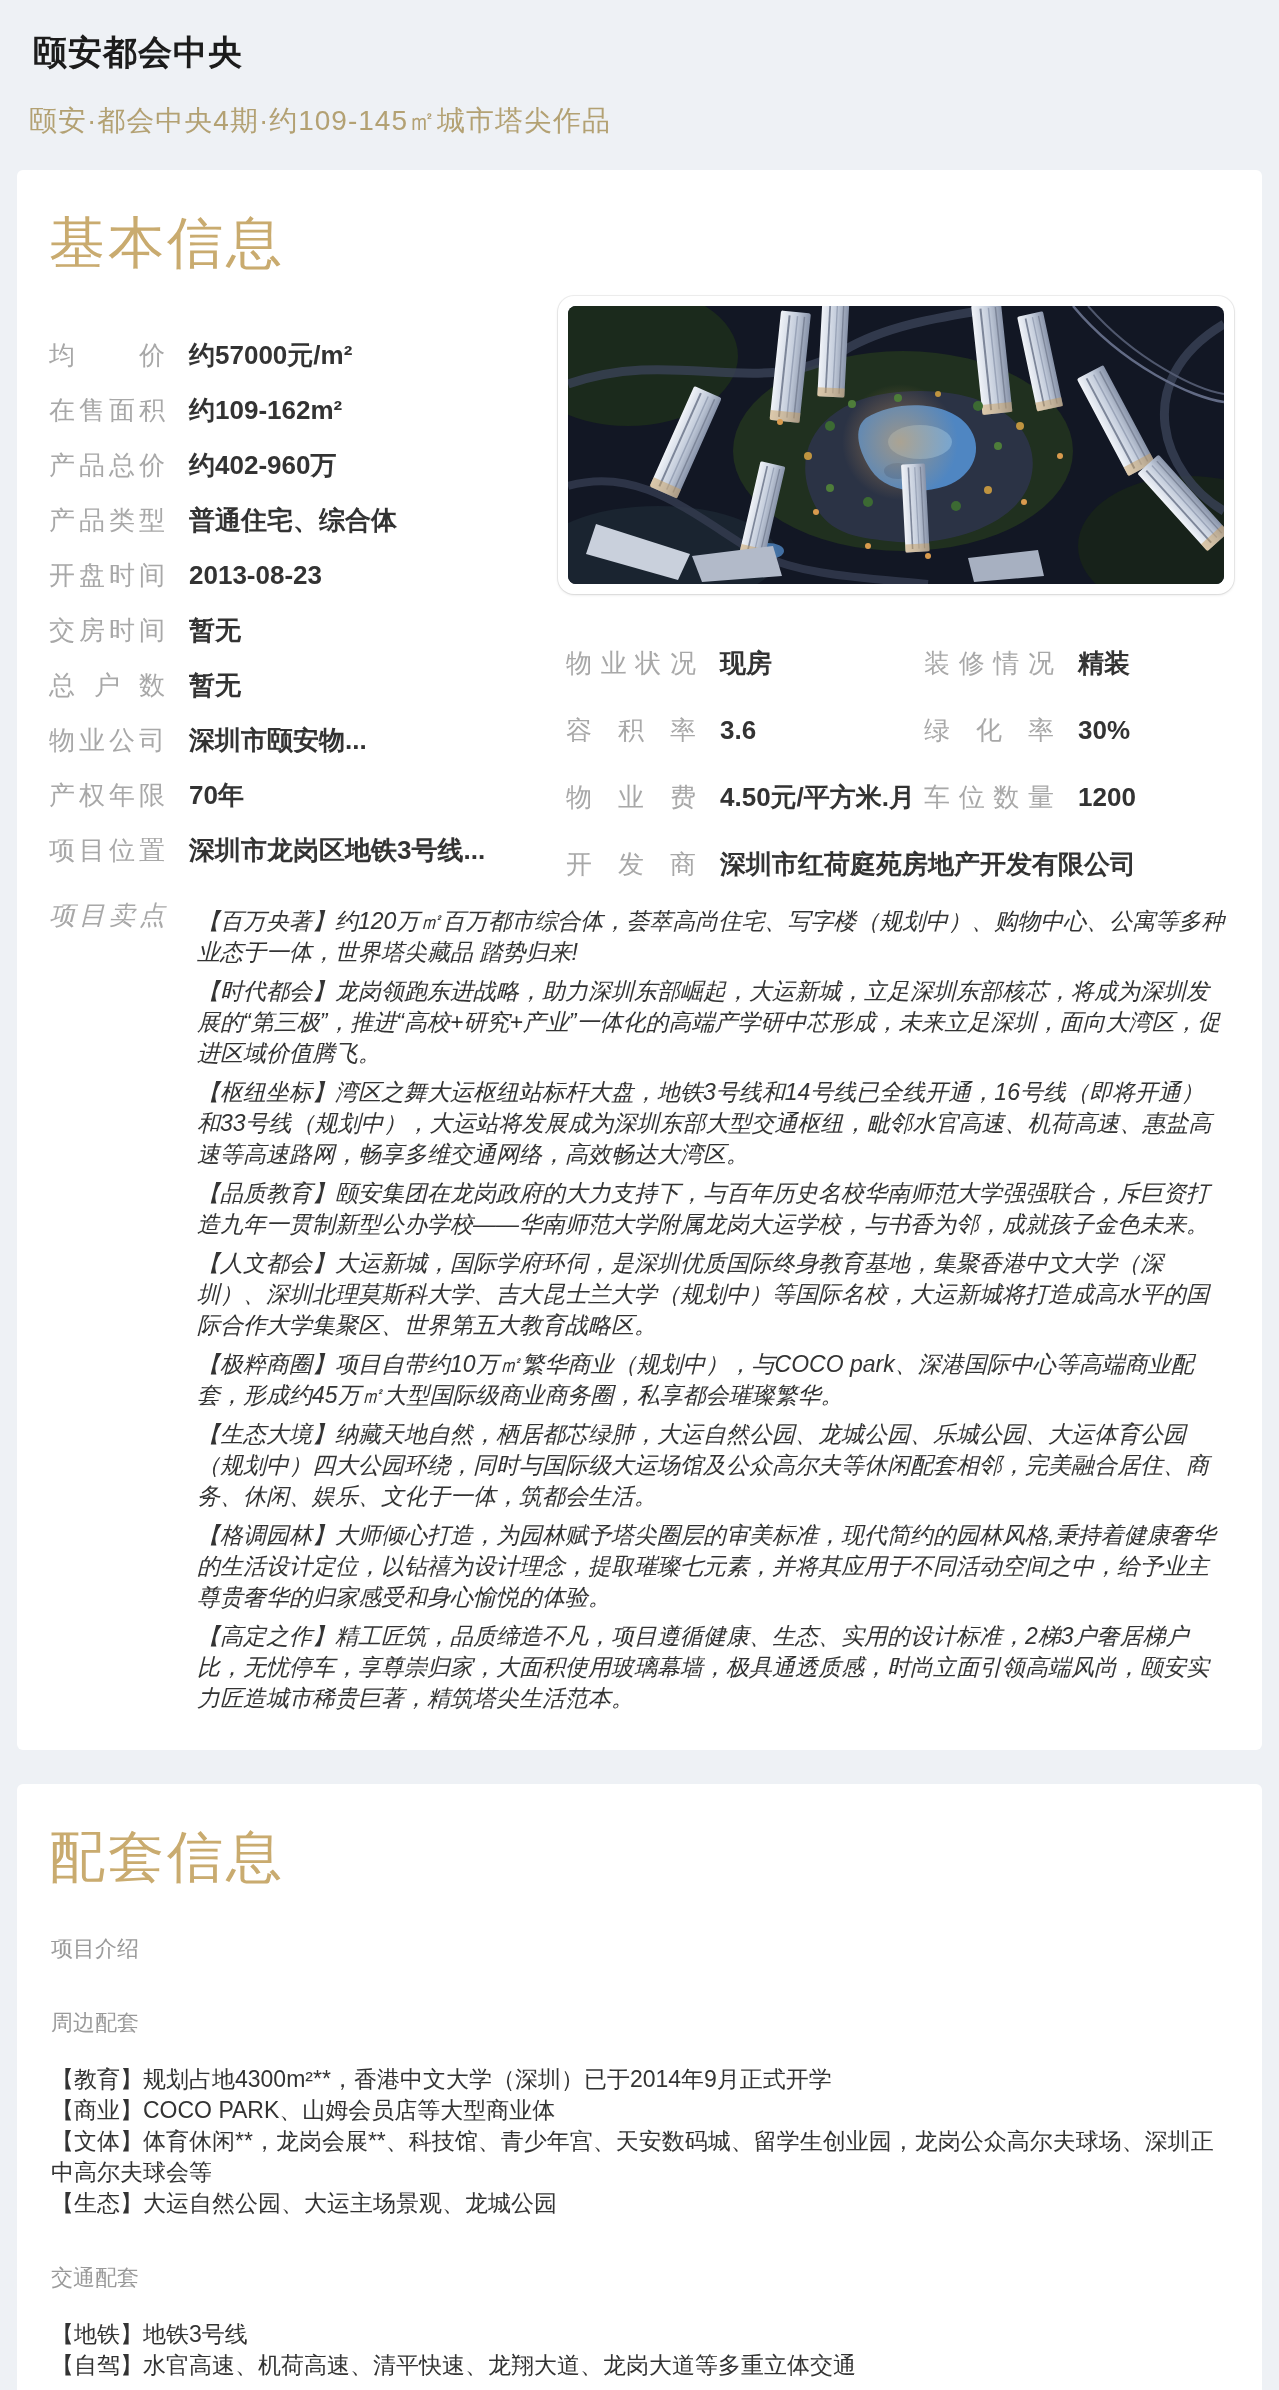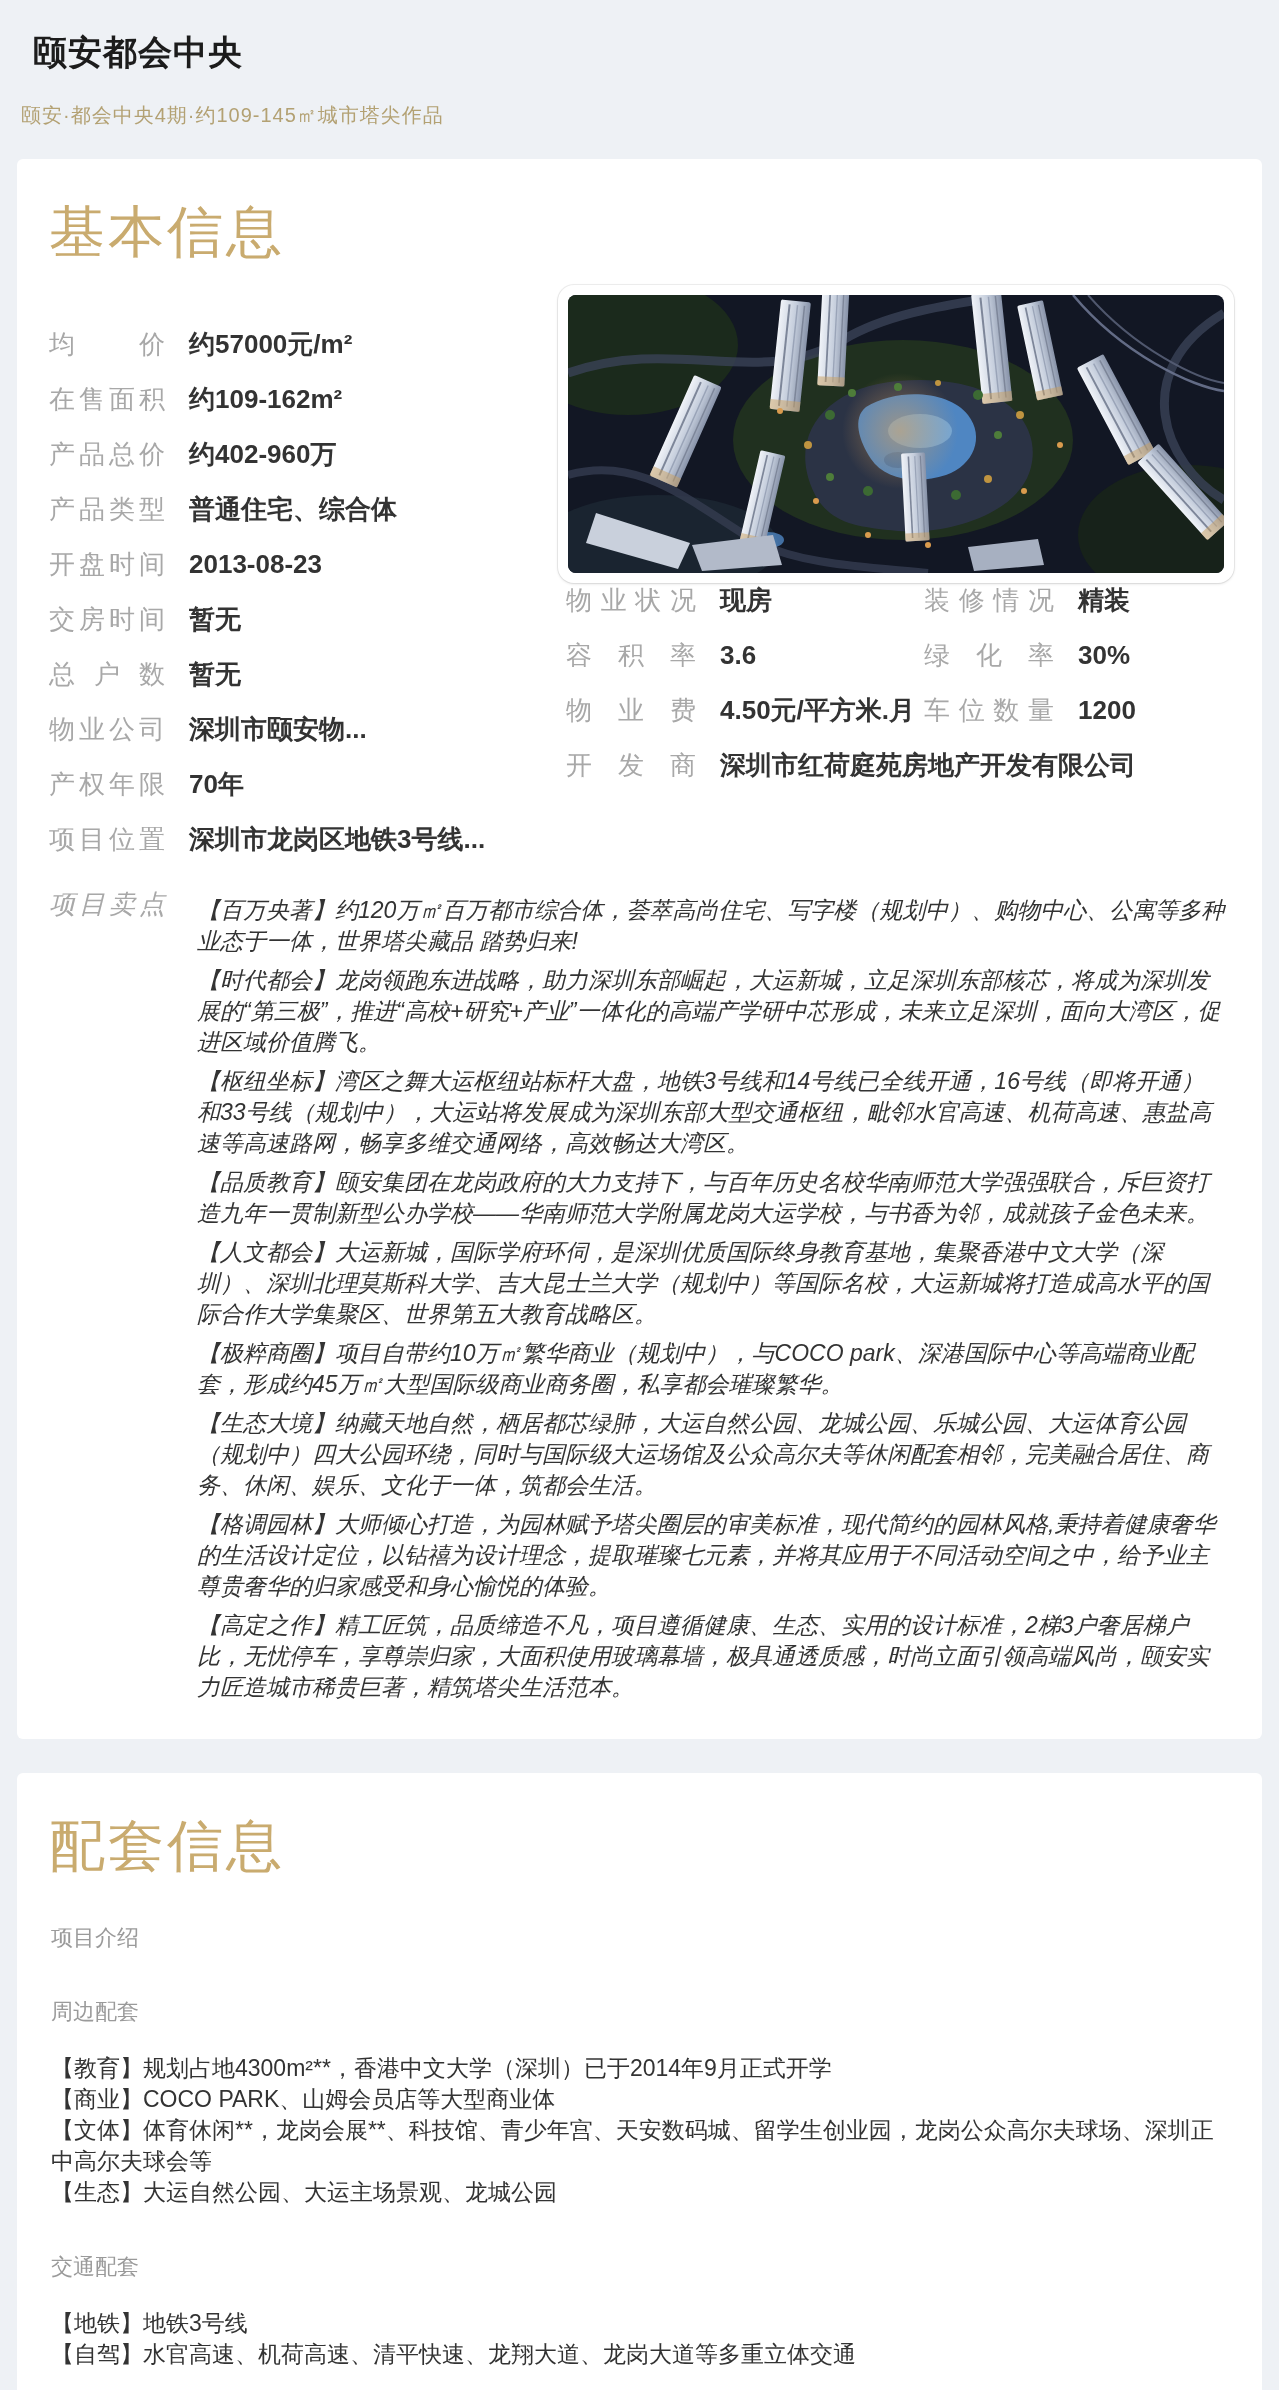--- a/index.html
+++ b/index.html
@@ -8,21 +8,21 @@
     background:#eef1f5;
     font-family:"Liberation Sans","DejaVu Sans",sans-serif;
     color:#333;
   }
   .page{padding:14px 17px 0;}
   .page-title{
     font-size:34px;font-weight:bold;color:#1c1c1c;
     margin:16px 0 0 16px;letter-spacing:1px;
   }
   .page-subtitle{
-    font-size:20px;color:#b3a173;margin:26px 0 0 4px;letter-spacing:1px;
+    font-size:28px;color:#b3a173;margin:26px 0 0 12px;letter-spacing:1px;
   }
   .card{background:#ffffff;border-radius:6px;}
   .card-basic{margin-top:30px;padding:40px 28px 28px;}
   .card-facilities{margin-top:34px;padding:40px 28px 120px;}
   .section-title{
     font-size:56px;color:#c9ab6f;font-weight:400;
     letter-spacing:3px;margin:0 0 14px 4px;line-height:66px;
   }
   
   .bi-grid{display:grid;grid-template-columns:1fr 676px;column-gap:26px;align-items:start;}
@@ -32,22 +32,22 @@
     flex:none;width:116px;color:#a8a8a8;
     text-align:justify;text-align-last:justify;
   }
   .fval{margin-left:24px;color:#333;font-weight:bold;white-space:nowrap;}
   .photo-frame{
     margin-top:6px;background:#fff;border-radius:16px;padding:10px;
     box-shadow:0 1px 3px rgba(0,0,0,.12), 0 0 0 1px #f0f0f0;
   }
   .photo-frame svg{display:block;border-radius:8px;}
   .fields-right{
-    display:grid;grid-template-columns:358px 1fr;
-    row-gap:21px;padding-left:8px;
+    margin-top:52px;display:grid;grid-template-columns:358px 1fr;
+    row-gap:33px;padding-left:8px;
   }
   .fields-right .frow{margin-bottom:0;}
   .fields-right .flabel{width:130px;}
   .fields-right .fval{margin-left:24px;}
   .row-wide{grid-column:1 / 3;}
   .row-wide .fval{white-space:normal;}
   
   .sp-row{display:flex;align-items:flex-start;margin-top:10px;padding-left:4px;font-style:italic;}
   .sp-label{
     flex:none;width:116px;color:#a8a8a8;font-size:26px;line-height:34px;

